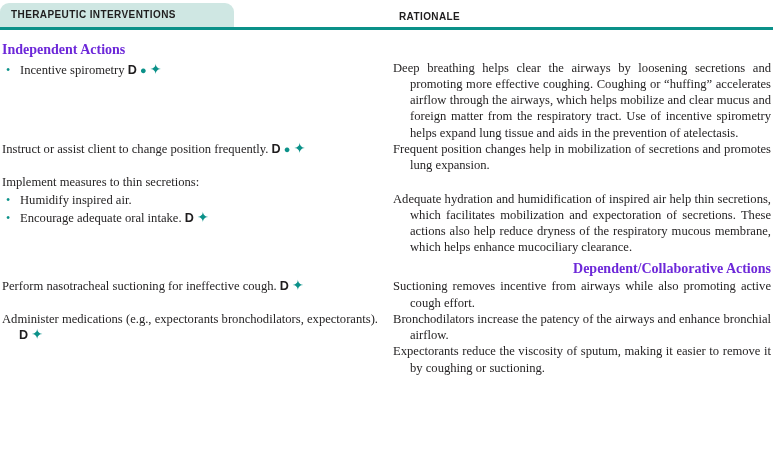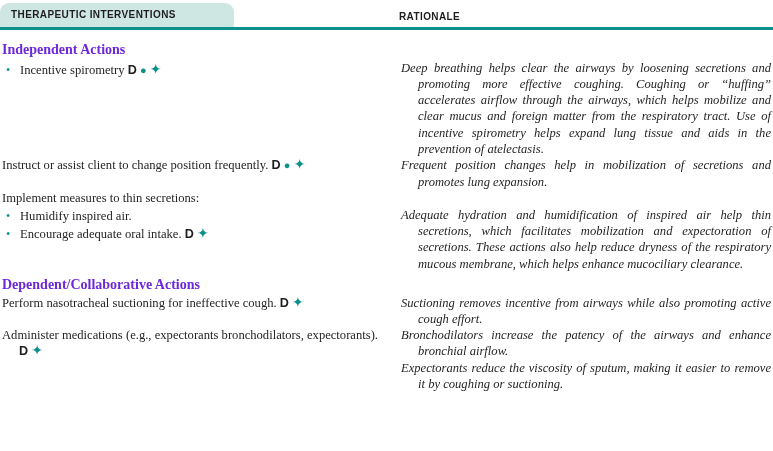--- a/index.html
+++ b/index.html
@@ -54,26 +54,24 @@
     grid-template-columns: 376px 1fr;
     column-gap: 15px;
   }
   .sec-head {
     color: #6d28d9;
     font-weight: bold;
     font-size: 14px;
     line-height: 16.5px;
   }
   .head1 { margin-top: 12px; margin-bottom: 1px; }
-  .head2 { margin-top: 5px; margin-bottom: 1px; }
+  .head2 { margin-top: 5px; margin-bottom: 1px; text-align: right; }
   .ix { text-align: justify; }
   .rat {
-    font-style: italic;
     text-align: justify;
-    margin-left: 8px;
   }
   .para {
     padding-left: 17px;
     text-indent: -17px;
   }
   .li {
     position: relative;
     padding-left: 18px;
     margin-top: 2px;
   }

